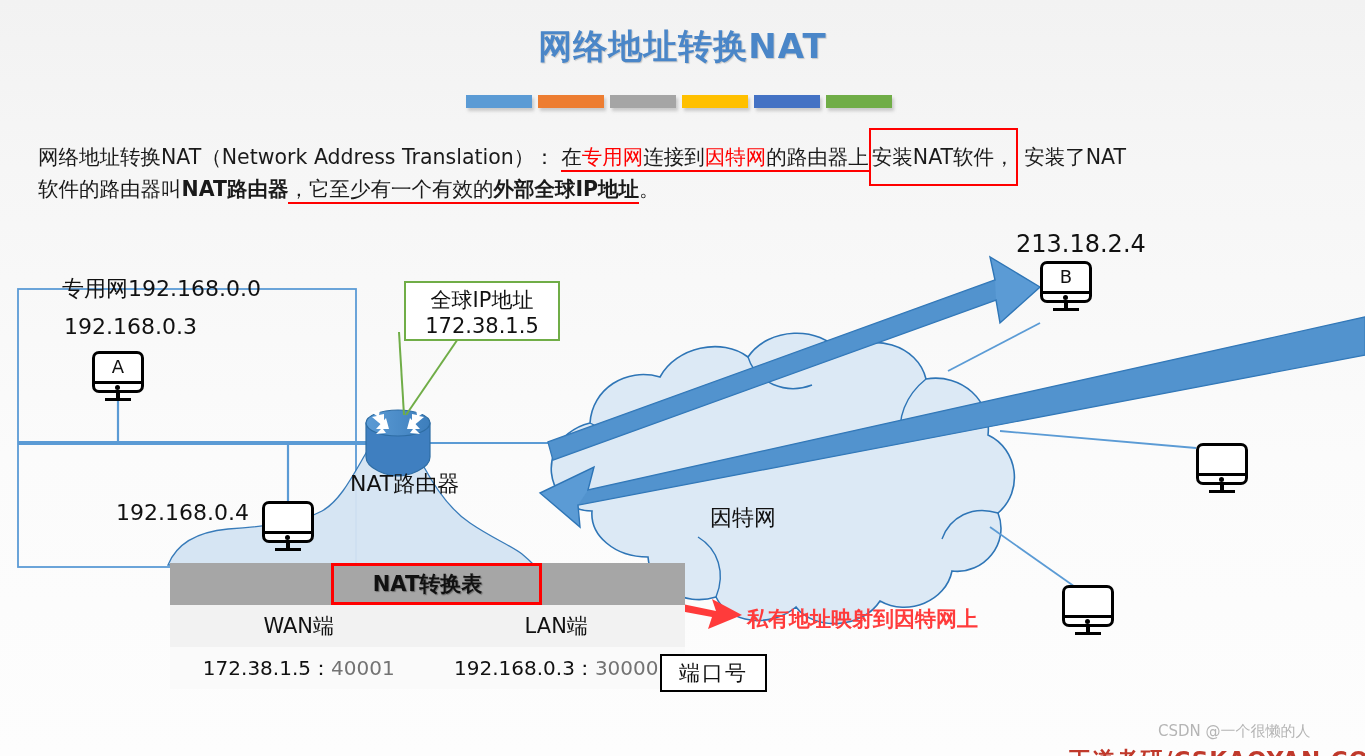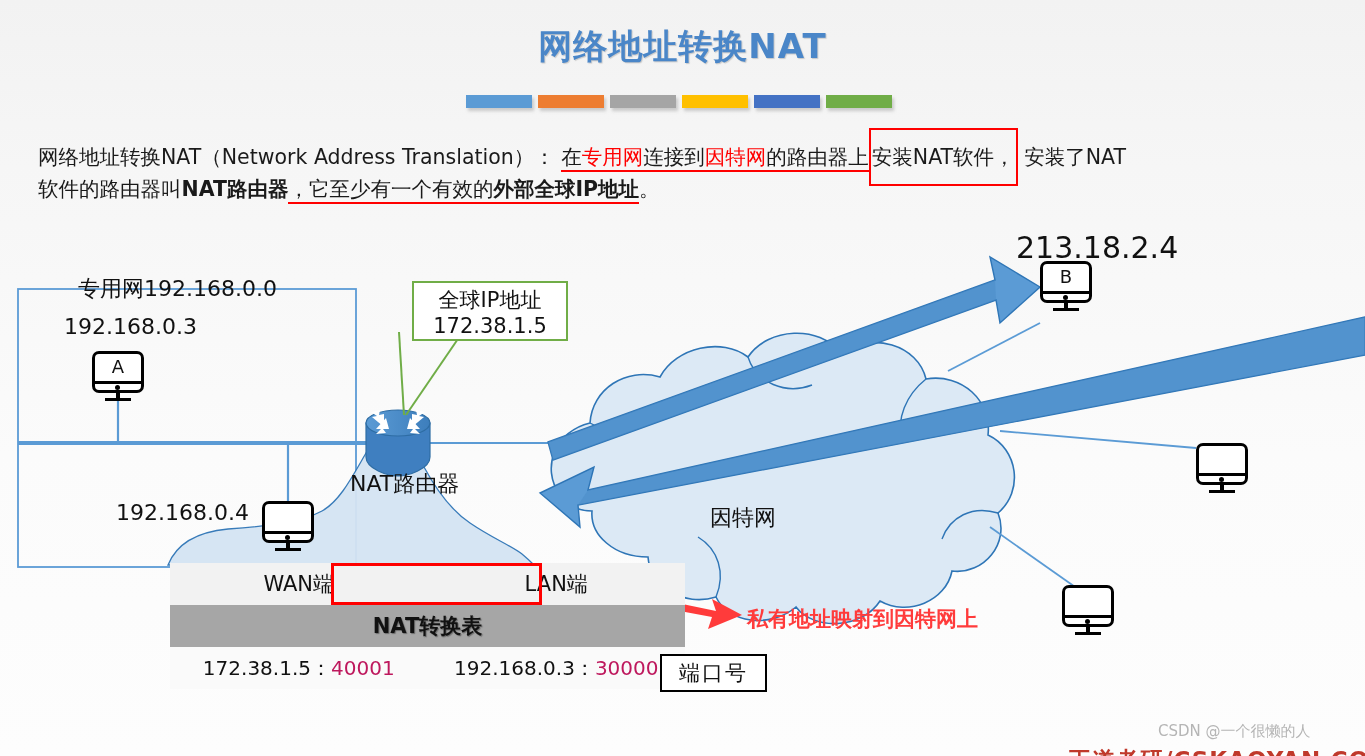--- a/index.html
+++ b/index.html
@@ -78,21 +78,21 @@
     text-align:center;color:#111;
     font-family:"DejaVu Sans","Liberation Sans",sans-serif;
   }
   .tbl-title{
     background:#a6a6a6;color:#fff;font-weight:bold;font-size:21px;
     height:40px;text-shadow:1px 1px 1px rgba(60,60,60,.55);
   }
   .tbl-head{background:#f2f2f2;font-size:21px;height:40px;}
   .tbl-row{background:#fafafa;font-size:20px;height:40px;}
   .tbl-row.alt{background:#f2f2f2;}
-  .port{color:#be185d;text-align:right;}
+  .port{color:#737373;text-align:right;}
   .title-redbox{
     position:absolute;left:331px;top:563px;width:211px;height:42px;
     border:3px solid #ff0000;box-sizing:border-box;pointer-events:none;
   }
   .port-callout{
     position:absolute;left:660px;top:654px;width:103px;height:34px;
     border:2px solid #000;background:#fff;color:#111;
     font-size:21px;line-height:34px;text-align:center;
     font-family:"DejaVu Sans","Liberation Sans",sans-serif;letter-spacing:2px;
   }
@@ -209,33 +209,33 @@
       </g>
 
       <path d="M404 210 L399 127" fill="none" stroke="#70ad47" stroke-width="2"></path>
       <path d="M406 210 L462 128" fill="none" stroke="#70ad47" stroke-width="2"></path>
 
       <g>
         <path d="M543 370 L716 406 L712 394 L742 410 L708 424 L712 412 L540 380 Z" fill="#ff3b3b"></path>
       </g>
     </svg>
 
-    <div class="dlabel" style="left:62px;top:69px;font-size:22px;margin-left:16px;">专用网192.168.0.0</div>
+    <div class="dlabel" style="left:62px;top:69px;font-size:22px;">专用网192.168.0.0</div>
 
     <div class="dlabel" style="left:64px;top:109px;font-size:22px;">192.168.0.3</div>
 
     <div class="dlabel" style="left:116px;top:295px;font-size:22px;">192.168.0.4</div>
 
     <div class="dlabel" style="left:350px;top:264px;font-size:22px;">NAT路由器</div>
 
     <div class="dlabel" style="left:710px;top:298px;font-size:22px;">因特网</div>
 
-    <div class="dlabel" style="left:1016px;top:25px;font-size:30px;">213.18.2.4</div>
-
-    <div class="callout" style="left:404px;top:76px;width:152px;height:52px;padding-top:4px;font-size:21px;margin-left:8px;">
+    <div class="dlabel" style="left:1016px;top:25px;font-size:24px;">213.18.2.4</div>
+
+    <div class="callout" style="left:404px;top:76px;width:152px;height:52px;padding-top:4px;font-size:21px;">
       <div>全球IP地址</div>
       <div>172.38.1.5</div>
     </div>
 
     <div class="mon" style="left:92px;top:146px;width:52px;height:50px;">
       <div class="scr" style="width:52px;height:42px;"></div>
       <div class="letter" style="top:5px;font-size:18px;">A</div>
       <div class="sep" style="top:30px;"></div>
       <div class="dot" style="left:23px;top:34px;"></div>
       <div class="stand" style="left:24px;top:42px;width:4px;height:6px;"></div>
@@ -273,25 +273,25 @@
       <div class="dot" style="left:23px;top:34px;"></div>
       <div class="stand" style="left:24px;top:42px;width:4px;height:6px;"></div>
       <div class="base" style="left:13px;top:47px;width:26px;"></div>
     </div>
 
   </div>
 
   <table id="nat-table">
     <tbody>
         <tr>
+      <td class="tbl-title" colspan="2">NAT转换表</td>
+    </tr>
+    <tr>
       <td class="tbl-head">WAN端</td>
       <td class="tbl-head">LAN端</td>
-    </tr>
-    <tr>
-      <td class="tbl-title" colspan="2">NAT转换表</td>
     </tr>
     <tr class="">
       <td class="tbl-row"><span>172.38.1.5：</span><span class="port">40001</span></td>
       <td class="tbl-row"><span>192.168.0.3：</span><span class="port">30000</span></td>
     </tr>
   </tbody>
     </table>
   <div class="title-redbox"></div>
 
   <div class="port-callout">端口号</div>

